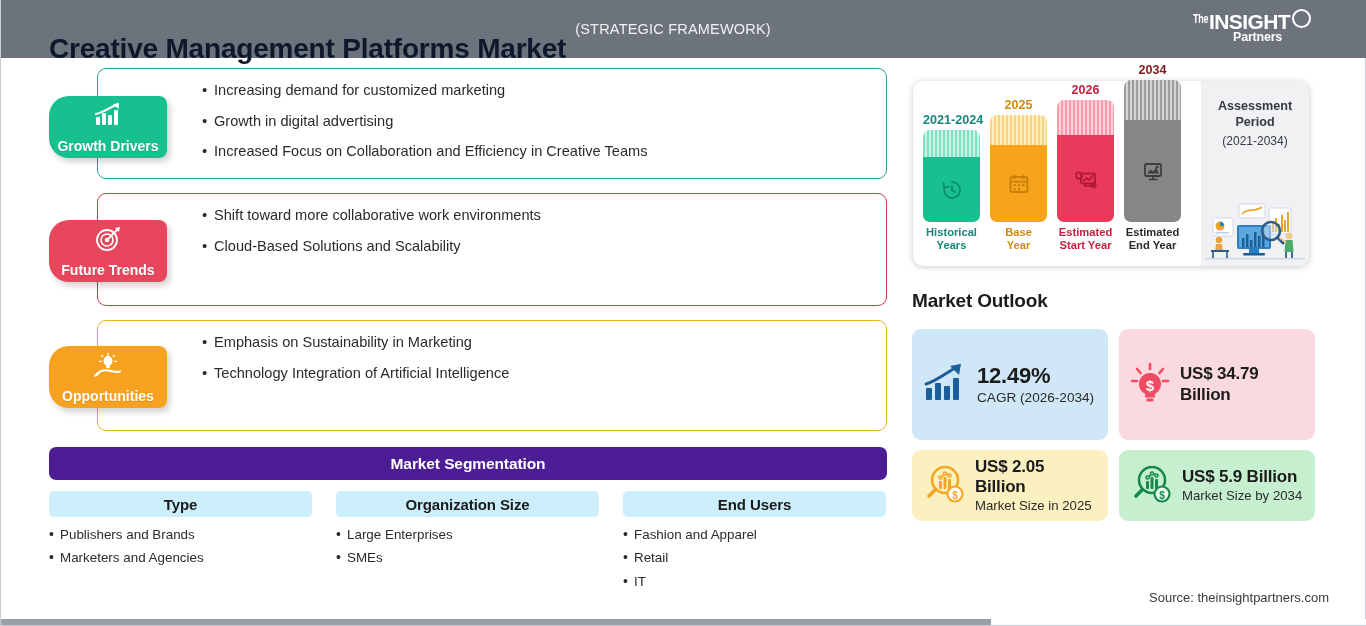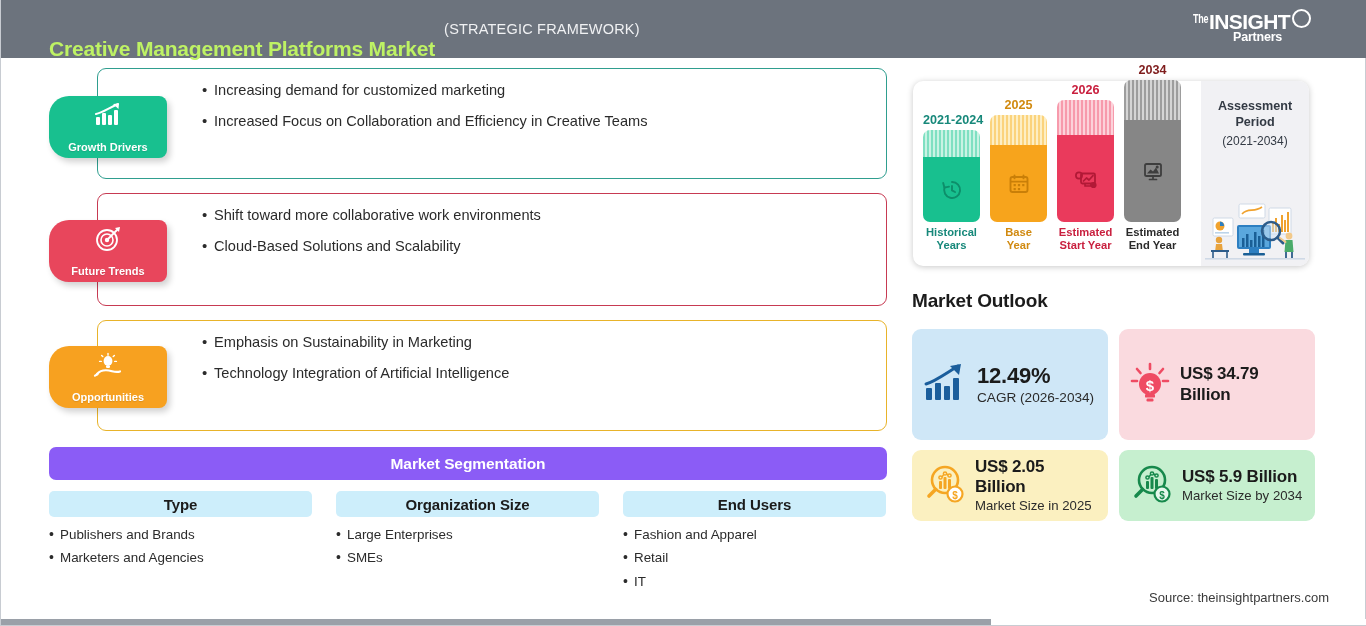--- a/index.html
+++ b/index.html
@@ -19,22 +19,22 @@
 
   
   .header {
     position: absolute; left: 0; top: 0;
     width: 1366px; height: 58px;
     background: #6c737d;
     display: flex; align-items: center;
   }
   .header-title {
     margin-left: 48px;
-    color: #bef264;
-    font-size: 21px; font-weight: bold;
+    color: #0f172a;
+    font-size: 28px; font-weight: bold;
     letter-spacing: -0.2px;
     white-space: nowrap;
     margin-top: 39px;
   }
   .header-sub {
     color: #f0f1f3;
     font-size: 14.5px;
     margin-left: 9px;
     letter-spacing: 0.2px;
     white-space: nowrap;
@@ -112,36 +112,36 @@
     color: #fff;
     display: flex; flex-direction: column;
     align-items: center; justify-content: flex-end;
     padding-bottom: 5px;
     z-index: 5;
   }
   .badge.green  { background: #18c08f; }
   .badge.red    { background: #e8465c; }
   .badge.orange { background: #f7a120; }
   .badge-label {
-    font-size: 11px; font-weight: bold;
+    font-size: 14px; font-weight: bold;
     line-height: 1;
     text-shadow: 0 1px 1px rgba(0,0,0,0.12);
     white-space: nowrap;
   }
   .badge-ico {
     position: absolute; top: 6px; left: 50%;
     transform: translateX(-50%);
     width: 30px; height: 26px;
   }
 
   
   .seg-header {
     position: absolute; left: 48px; top: 389px;
     width: 838px; height: 33px;
-    background: #8b5cf6;
+    background: #4c1d95;
     border-radius: 7px;
     color: #fff;
     font-size: 15.5px; font-weight: bold;
     display: flex; align-items: center; justify-content: center;
     letter-spacing: -0.1px;
   }
   .seg-cols {
     position: absolute; left: 48px; top: 433px;
     width: 838px;
     display: flex; gap: 24px;
@@ -297,20 +297,21 @@
       <div class="l-bubble"></div>
     </div>
   </div>
 
   <div class="left-col">
 
     <div class="factor-row r1" style="top:10px;">
       <div class="factor-panel" style="height:111px;">
         <div class="bullets">
           <div class="bullet">Increasing demand for customized marketing</div>
+          <div class="bullet">Growth in digital advertising</div>
           <div class="bullet">Increased Focus on Collaboration and Efficiency in Creative Teams</div>
         </div>
       </div>
       <div class="badge green" style="top:28px;">
         <span class="badge-ico">
           <svg viewBox="0 0 30 26" width="30" height="26">
             <rect x="3" y="15" width="4" height="8" rx="1" fill="#fff"></rect>
             <rect x="9" y="11" width="4" height="12" rx="1" fill="#fff"></rect>
             <rect x="15" y="13" width="4" height="10" rx="1" fill="#fff"></rect>
             <rect x="21" y="8" width="4" height="15" rx="1" fill="#fff"></rect>

